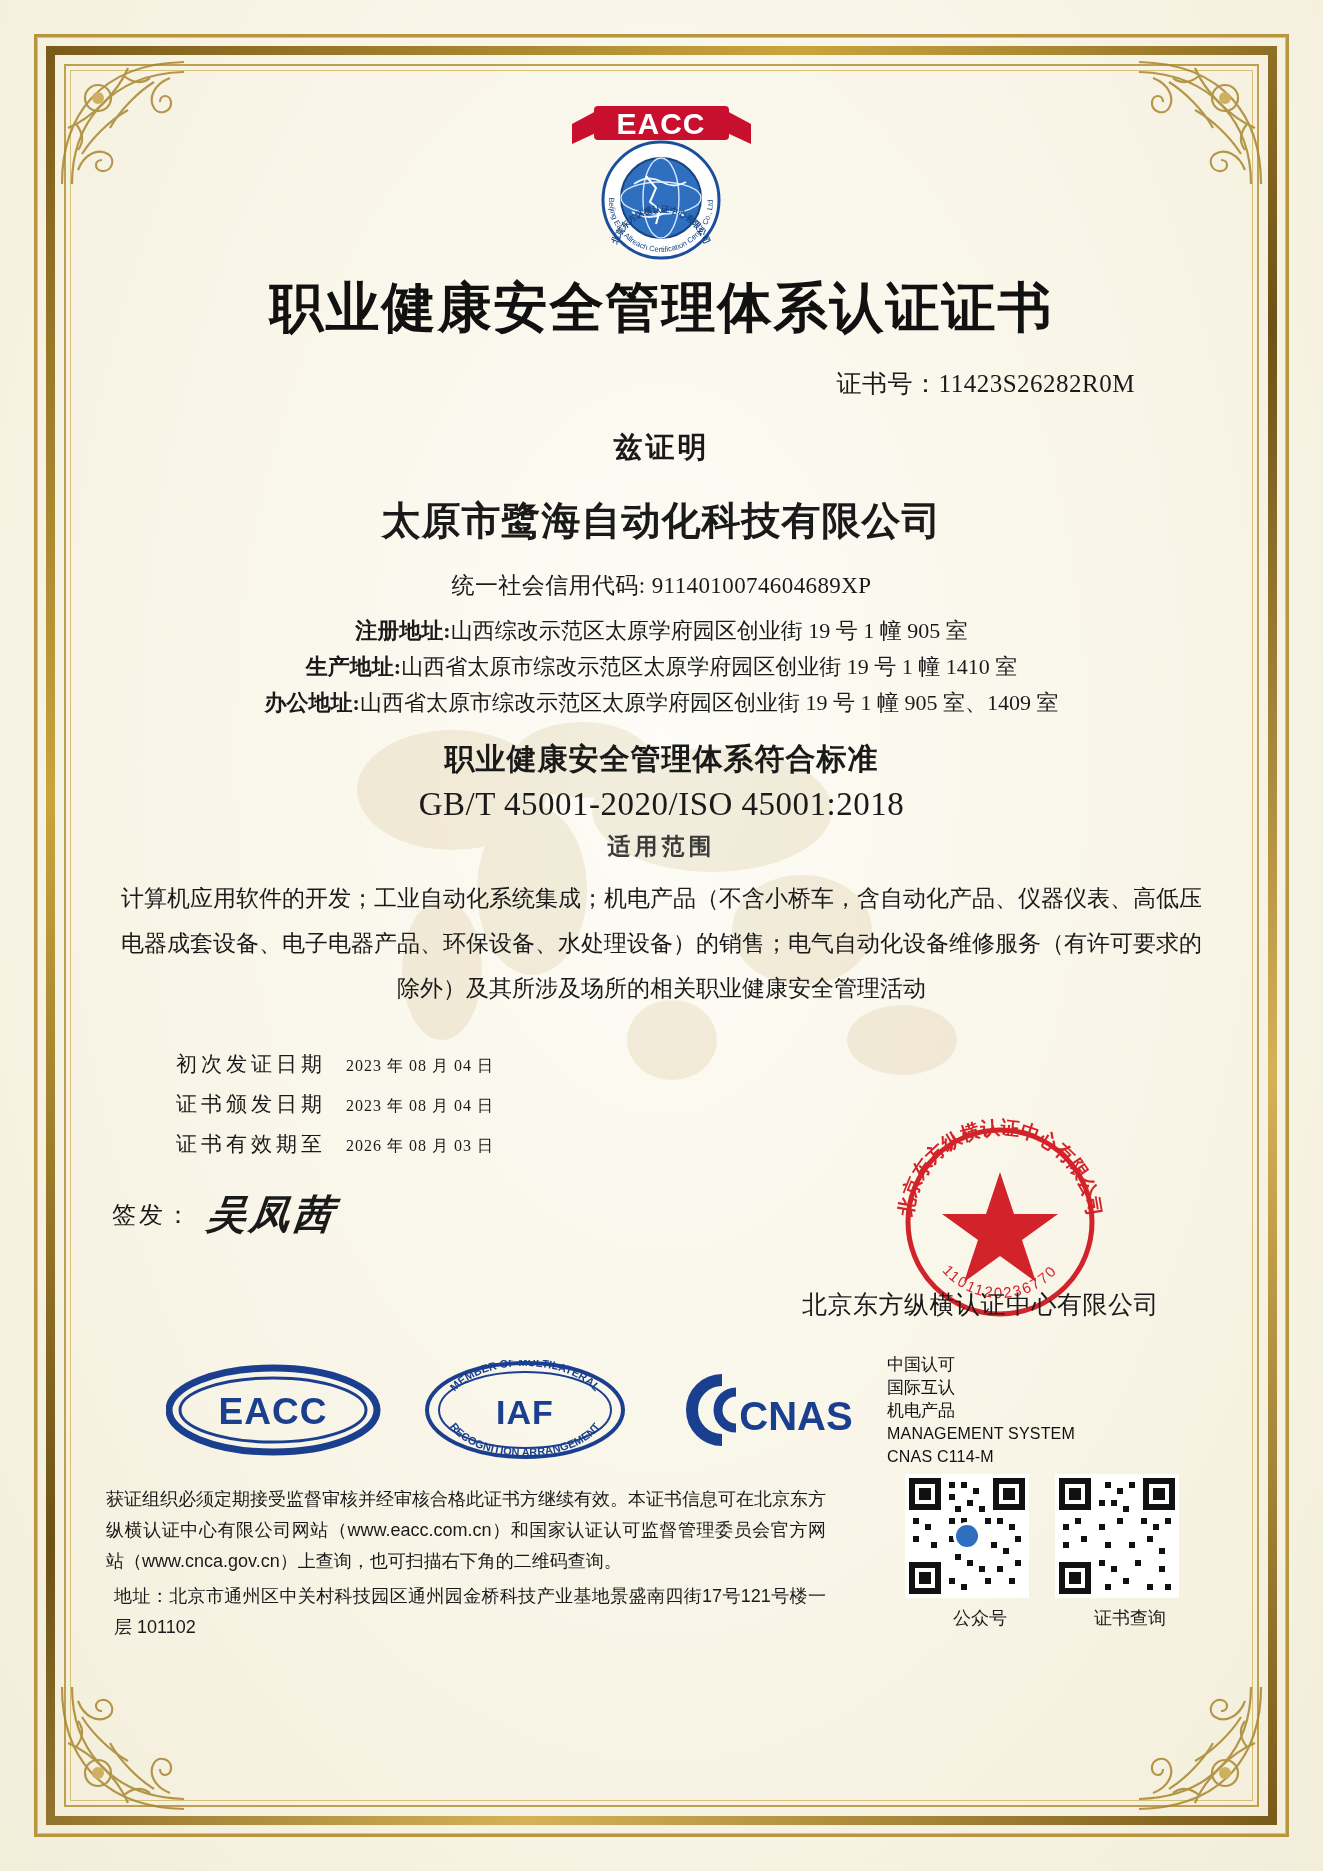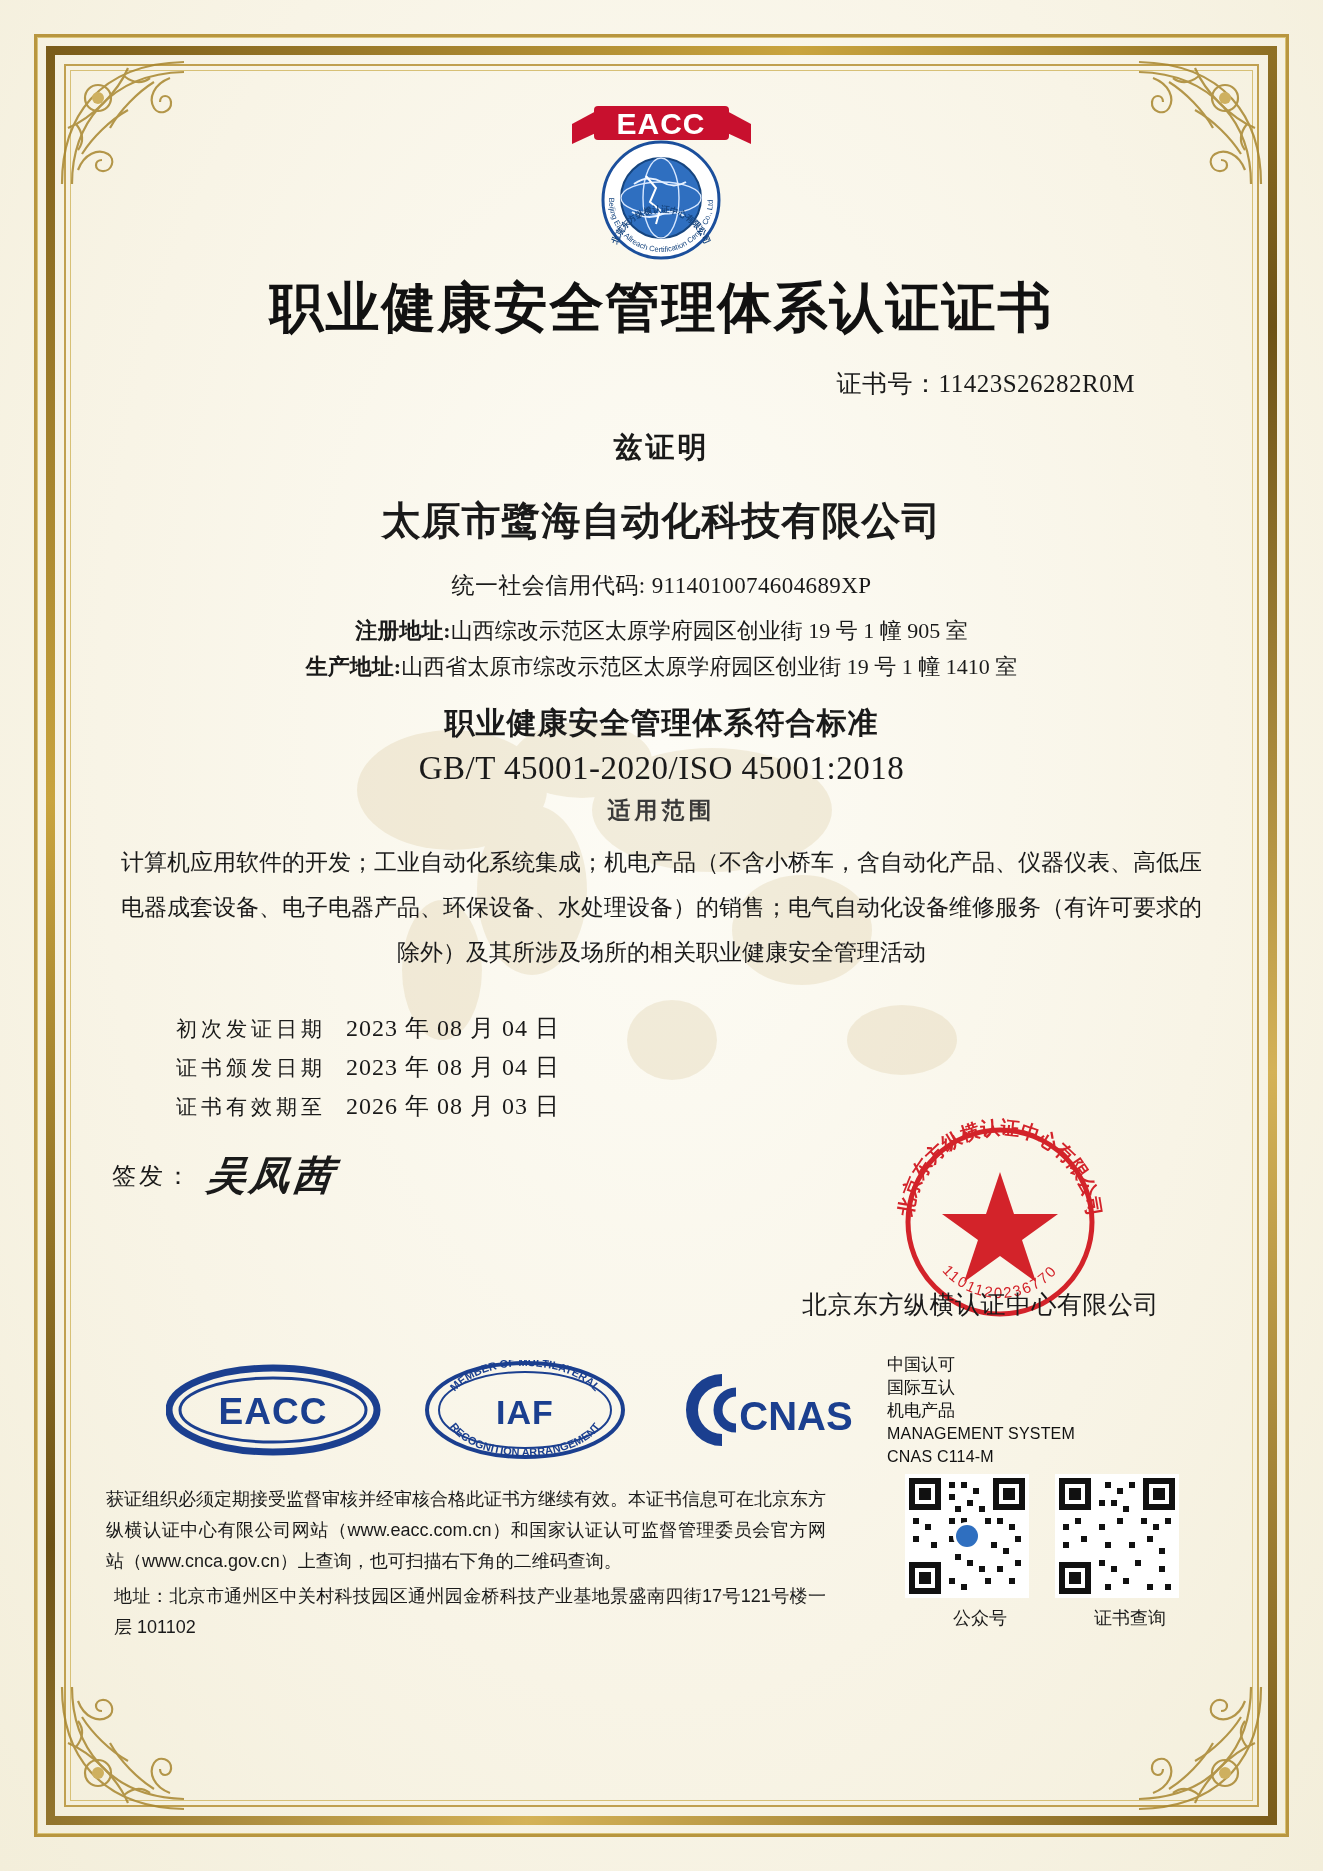--- a/index.html
+++ b/index.html
@@ -102,21 +102,21 @@
     margin:14px 18px 0 18px;
     font-family:"Liberation Sans", sans-serif;
     font-size:23px;line-height:45px;text-align:center;
   }
   
   .dates{
     margin-top:34px;margin-left:84px;
   }
   .date-row{display:flex;align-items:baseline;font-size:21px;line-height:38px;}
   .date-label{letter-spacing:4px;width:170px;}
-  .date-val{letter-spacing:1px;font-size:24px;}
+  .date-val{letter-spacing:1px;font-size:16px;}
   
   .sign-row{display:flex;align-items:center;margin-top:22px;margin-left:20px;}
   .sign-label{font-size:24px;letter-spacing:3px;}
   .sign-name{
     font-family:"Liberation Serif", serif;
     font-size:40px;font-weight:bold;font-style:italic;
     margin-left:14px;letter-spacing:3px;color:#1a1a1a;
     transform:skewX(-6deg);
   }
   
@@ -279,20 +279,24 @@
     <div class="credit-code">统一社会信用代码: 9114010074604689XP</div>
 
     <div class="addr-block">
       <div class="addr-row">
         <span class="addr-label">注册地址:</span>
         <span class="addr-val">山西综改示范区太原学府园区创业街 19 号 1 幢 905 室</span>
       </div>
       <div class="addr-row">
         <span class="addr-label">生产地址:</span>
         <span class="addr-val">山西省太原市综改示范区太原学府园区创业街 19 号 1 幢 1410 室</span>
+      </div>
+      <div class="addr-row">
+        <span class="addr-label">办公地址:</span>
+        <span class="addr-val">山西省太原市综改示范区太原学府园区创业街 19 号 1 幢 905 室、1409 室</span>
       </div>
     </div>
 
     <div class="std-line">职业健康安全管理体系符合标准</div>
     <div class="std-code">GB/T 45001-2020/ISO 45001:2018</div>
     <div class="scope-label">适用范围</div>
     <div class="scope-text">计算机应用软件的开发；工业自动化系统集成；机电产品（不含小桥车，含自动化产品、仪器仪表、高低压电器成套设备、电子电器产品、环保设备、水处理设备）的销售；电气自动化设备维修服务（有许可要求的除外）及其所涉及场所的相关职业健康安全管理活动</div>
 
     <div class="dates">
       <div class="date-row">

